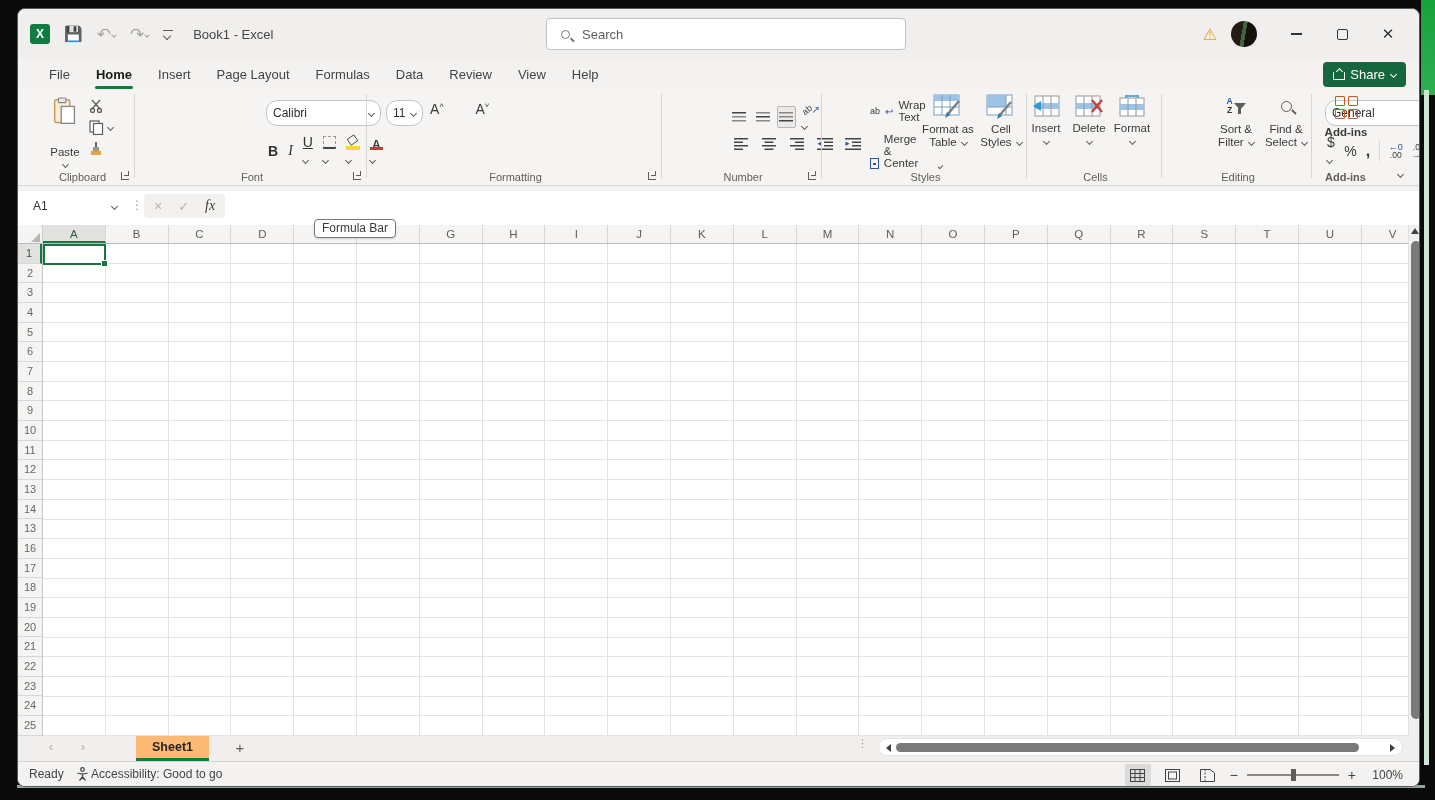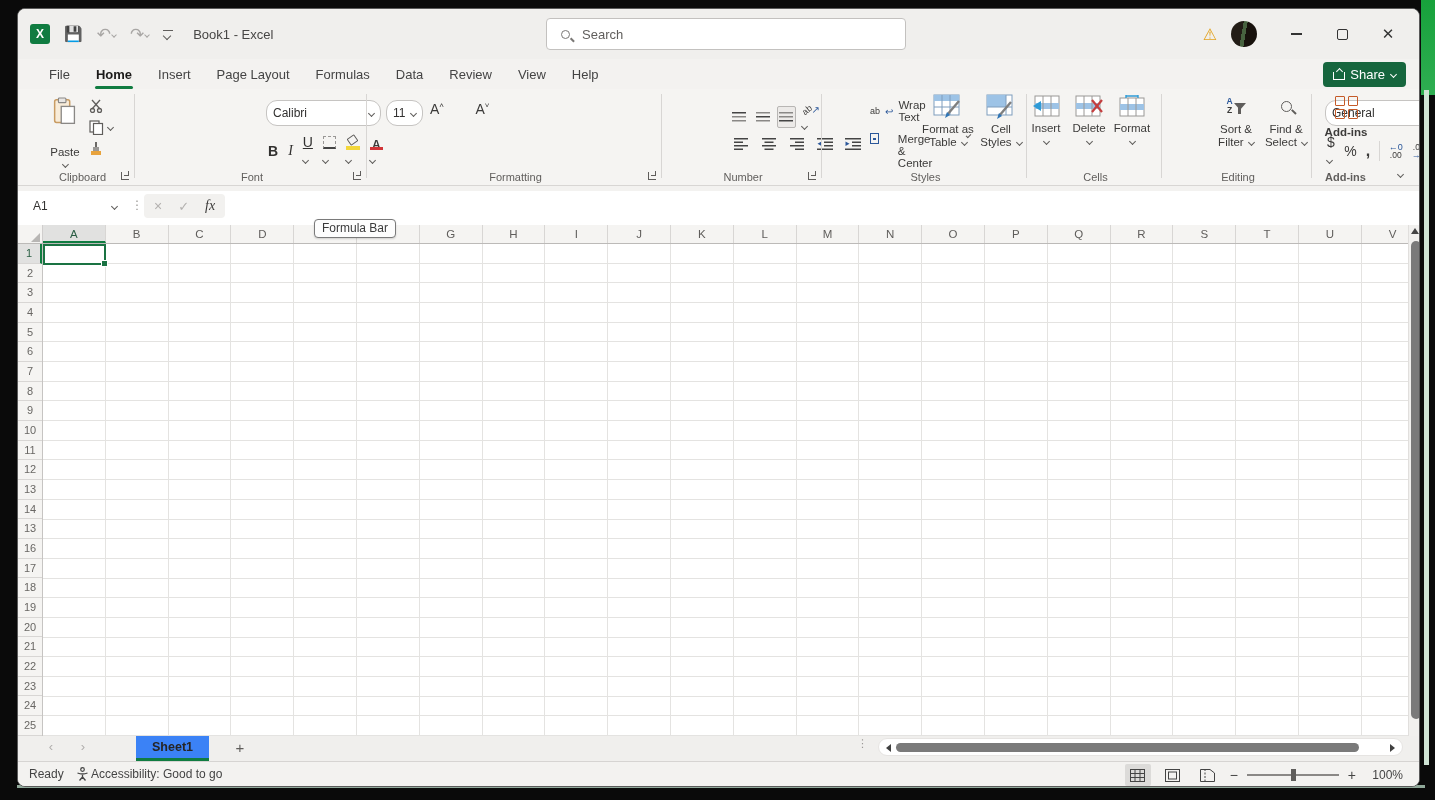--- a/index.html
+++ b/index.html
@@ -80,21 +80,21 @@
   .fcolor-ic { position:relative; width:13px; height:15px; text-align:center; }
   .fcolor-ic .ltr { font-size:12px; font-weight:bold; color:#3b3a39; line-height:11px; }
   .fcolor-bar { position:absolute; left:0; bottom:0; width:13px; height:3.5px; background:#d13438; }
 
   
   .al-r1 { position:absolute; left:360px; top:10px; display:flex; align-items:center; gap:6px; }
   .al-r2 { position:absolute; left:360px; top:44px; display:flex; align-items:center; gap:6px; }
   .albox { width:22px; height:22px; display:flex; align-items:center; justify-content:center; border-radius:2px; }
   .albox.sel { border:1px solid #b8b6b4; background:#eceae8; }
   .wrap-btn { position:absolute; left:500px; top:10px; display:flex; align-items:center; gap:5px; }
-  .merge-btn { position:absolute; left:500px; top:44px; display:flex; align-items:flex-start; gap:19px; }
+  .merge-btn { position:absolute; left:500px; top:44px; display:flex; align-items:flex-end; gap:5px; }
   .ab-glyph { font-size:9px; color:#3b3a39; }
   .blue-arrow { color:#2b579a; font-size:10px; }
   .merge-ic { width:15px; height:11px; border:1px solid #2b579a; position:relative; }
   .merge-ic::after { content:""; position:absolute; left:2px; top:4px; right:2px; height:1.5px; background:#2b579a; }
   .rot-ab { transform:rotate(-40deg); display:inline-block; }
 
   
   .numfmt { position:absolute; left:660px; top:11px; width:130px; height:23px; }
   .num-r2 { position:absolute; left:662px; top:44px; display:flex; align-items:center; gap:9px; }
   .num-glyph { font-size:14px; color:#3b3a39; }
@@ -157,21 +157,21 @@
 
   
   .vscroll { position:absolute; left:1390px; top:216px; width:13px; height:514px; background:#f1f0ee; border-left:1px solid #e1dfdd; }
   .vs-up { position:absolute; top:3px; left:2px; width:0; height:0; border-left:4.5px solid transparent; border-right:4.5px solid transparent; border-bottom:6px solid #444; }
   .vs-thumb { position:absolute; left:1.5px; top:16px; width:10px; height:478px; background:#7a7a7a; border-radius:6px; }
   .vs-down { position:absolute; bottom:-14px; left:2px; width:0; height:0; border-left:4.5px solid transparent; border-right:4.5px solid transparent; border-top:6px solid #444; }
 
   
   .sheetbar { position:absolute; left:0; top:727px; width:100%; height:25px; background:#f0efed; }
   .snav { position:absolute; top:3px; font-size:13px; color:#b0aeac; width:18px; text-align:center; }
-  .sheettab { position:absolute; left:118px; top:0; height:25px; background:#3b82f6; padding:0 16px; display:flex; align-items:center; font-size:12.5px; font-weight:bold; color:#262524; border-bottom:3px solid var(--excel-green,#107C41); }
+  .sheettab { position:absolute; left:118px; top:0; height:25px; background:#fdba74; padding:0 16px; display:flex; align-items:center; font-size:12.5px; font-weight:bold; color:#262524; border-bottom:3px solid var(--excel-green,#107C41); }
   .addsheet { position:absolute; left:212px; top:3px; font-size:15px; color:#5f5d5b; width:20px; text-align:center; }
   .hgrip { position:absolute; left:839px; top:5px; color:#9a9896; font-size:11px; line-height:5px; }
   .hscroll { position:absolute; left:860px; top:2px; width:525px; height:18px; background:#fff; border-radius:9px; border:1px solid #e6e4e2; }
   .hs-left { position:absolute; left:7px; top:5px; width:0; height:0; border-top:4px solid transparent; border-bottom:4px solid transparent; border-right:5px solid #404040; }
   .hs-thumb { position:absolute; left:17px; top:3.5px; width:463px; height:9px; background:#7a7a7a; border-radius:5px; }
   .hs-right { position:absolute; right:7px; top:5px; width:0; height:0; border-top:4px solid transparent; border-bottom:4px solid transparent; border-left:5px solid #404040; }
 
   
   .statusbar { position:absolute; left:0; top:752px; width:100%; height:26px; background:#f3f2f0; border-top:1px solid #d6d4d2; font-size:12px; color:#444; }
   .st-ready { position:absolute; left:11px; top:5px;text-align:center; }

